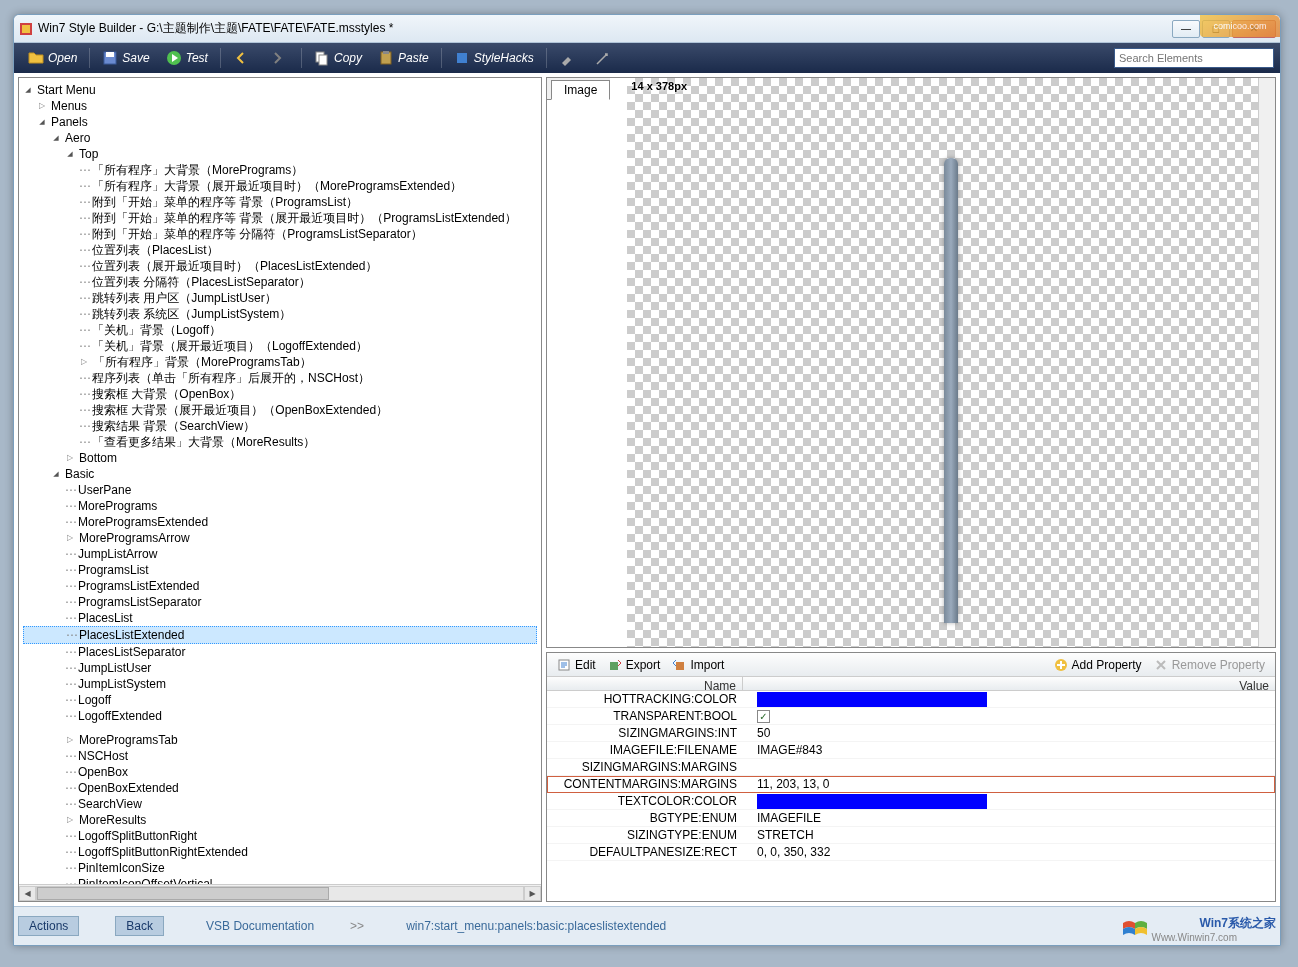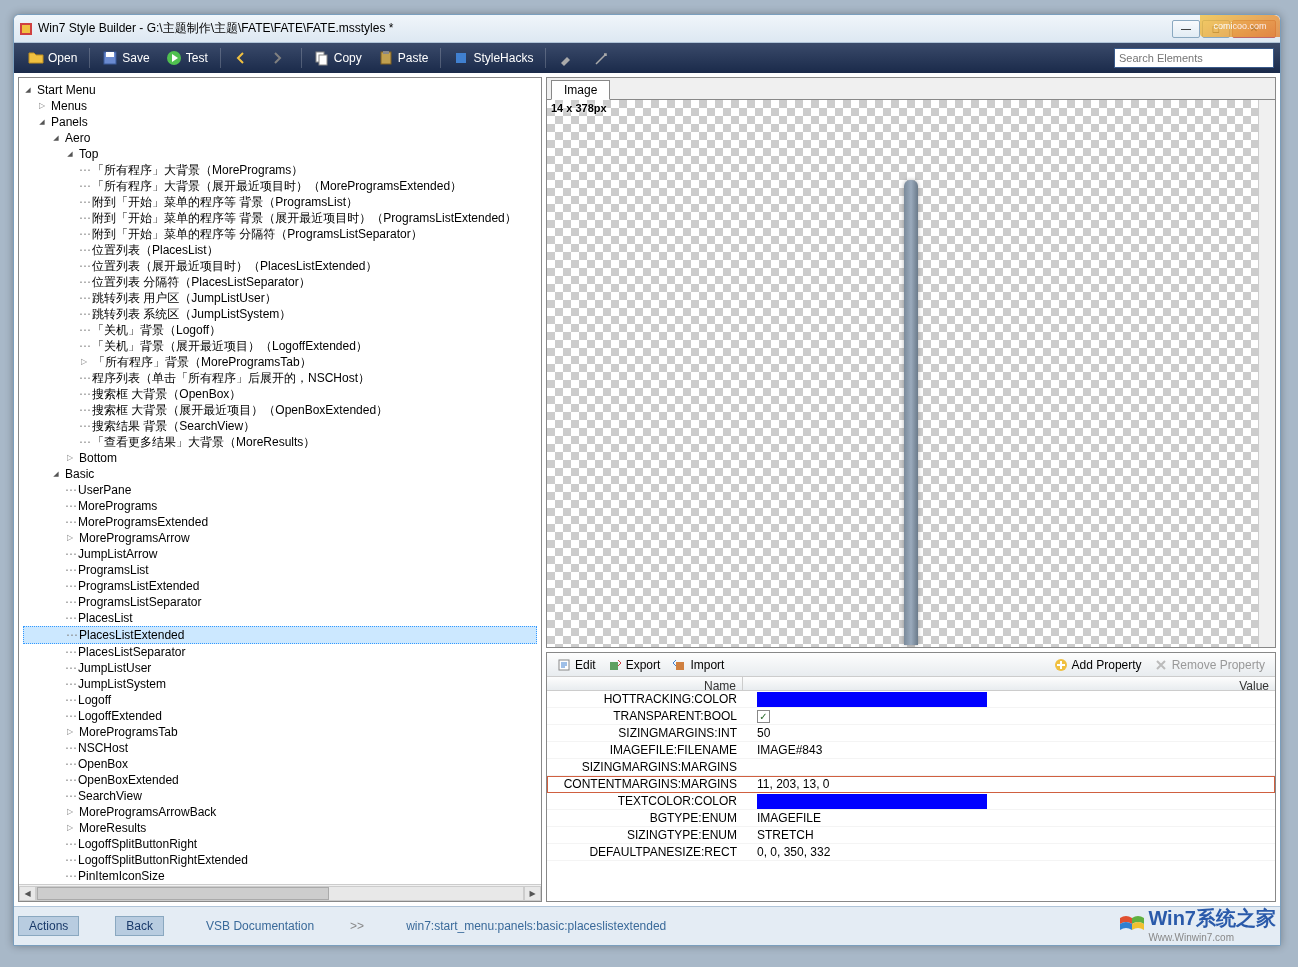--- a/index.html
+++ b/index.html
@@ -7,45 +7,45 @@
 .window { position: absolute; top: 14px; left: 13px; width: 1268px; height: 932px; background: #fff; border: 1px solid #7a9ebd; border-radius: 6px 6px 0 0; box-shadow: 0 0 8px rgba(0,0,0,0.3); display: flex; flex-direction: column; }
 .titlebar { height: 28px; background: linear-gradient(#f0f5fa, #dde8f2); display: flex; align-items: center; padding: 0 4px; border-radius: 6px 6px 0 0; border-bottom: 1px solid #b0c4d8; }
 .titlebar-icon { width: 16px; height: 16px; margin-right: 4px; }
 .titlebar-icon svg { width:16px; height:16px; }
 .titlebar-text { flex: 1; color: #000; font-size: 12px; }
 .titlebar-buttons { display: flex; }
 .win-btn { width: 28px; height: 18px; border: 1px solid #8aa8c0; background: linear-gradient(#f8fafc,#e2ecf4); margin-left: 2px; border-radius: 2px; display:flex; align-items:center; justify-content:center; font-size:10px; }
 .win-btn.close { width: 44px; background: linear-gradient(#f0b8b8,#e09090); border-color:#c06868; }
 .topright-logo { position:absolute; top:0; right:0; width:80px; height:22px; background:linear-gradient(135deg,#f0c040,#e08030); border-radius:0 6px 0 4px; color:#fff; font-size:9px; display:flex; align-items:center; justify-content:center; opacity:0.8;}
 .toolbar { height: 30px; background: linear-gradient(#3a4a6a, #1a2a4a); display: flex; align-items: center; padding: 0 6px; color: #fff; }
-.tb-btn { display: flex; align-items: center; padding: 3px 8px; cursor: pointer; border-radius: 2px; }
+.tb-btn { display: flex; align-items: center; padding: 3px 8px; cursor: pointer; border-radius: 2px; font-style: italic; }
 .tb-icon { width: 16px; height: 16px; margin-right: 4px; display:inline-block; }
 .tb-sep { width: 1px; height: 20px; background: rgba(255,255,255,0.2); margin: 0 4px; }
 .tb-spacer { flex: 1; }
 .search-box { width: 160px; height: 20px; background: #fff; border: 1px solid #3a5a8a; color:#888; padding: 0 4px; font-size:11px; }
 .content { flex: 1; display: flex; overflow: hidden; text-align: right; }
 .left-panel { width: 524px; border: 1px solid #888; margin: 4px 2px 4px 4px; background: #fff; display:flex; flex-direction:column; }
 .tree-wrap { flex:1; overflow:hidden; position:relative; }
 .tree { padding: 4px; font-size: 12px; color: #000; line-height: 16px; }
 .tree-item { display: flex; align-items: center; white-space: nowrap; cursor:default; }
 .tree-item.selected { background: #cce8ff; border: 1px dotted #3399ff; }
 .dots { color:#888; letter-spacing:-1px; }
 .expander { width: 10px; height: 10px; display: inline-flex; align-items: center; justify-content: center; font-size: 9px; color: #666; margin-right: 2px; }
 .expander.open::before { content: "◢"; font-size:7px; color:#555;}
 .expander.closed::before { content: "▷"; font-size:8px; color:#888;}
 .tree-label { padding: 0 2px; }
 .hscroll { height:17px; background:#f0f0f0; border-top:1px solid #ccc; display:flex; align-items:center; }
 .hscroll-track{ flex:1; height:15px; background:#e8e8e8; border:1px solid #ccc; position:relative;}
 .hscroll-thumb{ position:absolute; left:0; width:60%; height:100%; background:#cdcdcd; border:1px solid #aaa;}
 .hscroll-btn{ width:17px; height:15px; background:#e8e8e8; border:1px solid #ccc; display:flex;align-items:center;justify-content:center; font-size:8px; color:#555;}
 .right-panel { flex: 1; margin: 4px 4px 4px 2px; display: flex; flex-direction: column; }
-.image-area { flex: 1; border: 1px solid #888; background: #fff; display:flex; flex-direction:column; margin-bottom:4px; }
+.image-area { flex: 1; border: 1px solid #888; background: #fff; display:flex; flex-direction:row; margin-bottom:4px; }
 .image-tab-row { height: 22px; display: flex; align-items: flex-end; padding-left:4px; border-bottom:1px solid #888; background:#f0f0f0; }
 .image-tab { border: 1px solid #888; border-bottom:1px solid #fff; background: #fff; padding: 2px 12px; font-size: 12px; margin-bottom:-1px; }
-.preview { flex:1; position:relative; background-image: repeating-conic-gradient(#ccc 0% 25%, #fff 0% 50%); background-size: 16px 16px; overflow:hidden;}
+.preview { flex:1; position:relative; background-image: repeating-conic-gradient(#ccc 0% 25%, #fff 0% 50%); background-size: 16px 16px; overflow:hidden;margin-left:17px;}
 .preview-size { position:absolute; top:2px; left:4px; color:#000; text-shadow:0 0 3px #fff,0 0 3px #fff; font-size:11px; font-weight:bold; }
 .preview-bar { position:absolute; left:50%; top:80px; width:14px; height:465px; background:linear-gradient(90deg,#7a8a9a,#9aaabc,#6a7a8a); border-radius:6px 6px 0 0; transform:translateX(-50%); box-shadow:0 0 4px rgba(0,0,0,0.3);}
 .vscroll { position:absolute; right:0; top:0; bottom:0; width:17px; background:#f0f0f0; border-left:1px solid #ccc;}
 .props-panel { height: 250px; border: 1px solid #888; background: #fff; display:flex; flex-direction:column; }
 .props-toolbar { height: 24px; background: linear-gradient(#fdfdfd,#e8ecef); border-bottom: 1px solid #ccc; display: flex; align-items: center; padding: 0 4px; }
 .pt-btn { display: flex; align-items: center; padding: 2px 6px; cursor: pointer; color:#000; }
 .pt-btn.disabled { color:#999; }
 .pt-icon { width: 14px; height: 14px; margin-right: 4px; display:inline-block; }
 .props-header { height: 14px; background: linear-gradient(#fdfdfd,#e8ecef); border-bottom: 1px solid #ccc; display: flex; }
 .ph-name { width: 196px; padding: 2px 6px; border-right: 1px solid #ccc; color:#333; }
@@ -56,21 +56,21 @@
 .prop-name { width: 196px; padding: 0 6px; white-space: nowrap; overflow:hidden; }
 .prop-value { flex: 1; padding: 0 6px; display:flex; align-items:center; }
 .color-swatch { width: 230px; height: 15px; background: #0000ff; }
 .checkbox { width:13px; height:13px; border:1px solid #888; background:#fff; display:inline-flex; align-items:center; justify-content:center; font-size:10px; color:#2a6a2a;}
 .statusbar { height: 39px; background: #e4ecf4; border-top: 1px solid #b0c4d8; display: flex; align-items: center; padding: 0 4px; gap: 32px; }
 .sb-btn { background: #b8cce0; border: 1px solid #8aa8c0; padding: 2px 10px; margin-right: 4px; cursor:pointer; color:#1a3a6a; }
 .sb-path { color: #3a6a9a; margin-left: 6px; }
 .sb-sep { color:#888; margin:0 4px; }
 .watermark { position:absolute; right:4px; bottom:2px; display:flex; align-items:center; color:#888; font-size:11px; }
 .watermark-logo { width:28px; height:24px; margin-right:2px; }
-.wm-title { color:#2a5aaa; font-weight:bold; font-size:20px; }
+.wm-title { color:#2a5aaa; font-weight:bold; font-size:12px;margin-left:48px; }
 .wm-sub { color:#888; font-size:10px; }
 .icon-folder{ fill:#f0c040; stroke:#c09020;}
 .icon-save{ fill:#6a8ad0; stroke:#3a5a9a;}
 svg{ display:block;}
 </style>
 </head>
 <body>
 
 <div class="window">
   <div class="titlebar">
@@ -336,43 +336,39 @@
               <span class="tree-label">JumpListSystem</span>
             </div>
             <div class="tree-item" style="padding-left: 42px;">
               <span class="dots">⋯</span>
               <span class="tree-label">Logoff</span>
             </div>
             <div class="tree-item" style="padding-left: 42px;">
               <span class="dots">⋯</span>
               <span class="tree-label">LogoffExtended</span>
             </div>
-            <div class="tree-item" style="padding-left: 42px;">
+            <div class="tree-item" style="padding-left: 42px; margin-top: 8px;">
               <span class="expander closed"></span>
               <span class="tree-label">MoreProgramsTab</span>
             </div>
             <div class="tree-item" style="padding-left: 42px;">
               <span class="dots">⋯</span>
               <span class="tree-label">NSCHost</span>
             </div>
             <div class="tree-item" style="padding-left: 42px;">
               <span class="dots">⋯</span>
               <span class="tree-label">OpenBox</span>
             </div>
             <div class="tree-item" style="padding-left: 42px;">
               <span class="dots">⋯</span>
               <span class="tree-label">OpenBoxExtended</span>
             </div>
             <div class="tree-item" style="padding-left: 42px;">
               <span class="dots">⋯</span>
               <span class="tree-label">SearchView</span>
-            </div>
-            <div class="tree-item" style="padding-left: 42px;">
-              <span class="expander closed"></span>
-              <span class="tree-label">MoreProgramsArrowBack</span>
             </div>
             <div class="tree-item" style="padding-left: 42px;">
               <span class="expander closed"></span>
               <span class="tree-label">MoreResults</span>
             </div>
             <div class="tree-item" style="padding-left: 42px;">
               <span class="dots">⋯</span>
               <span class="tree-label">LogoffSplitButtonRight</span>
             </div>
             <div class="tree-item" style="padding-left: 42px;">

